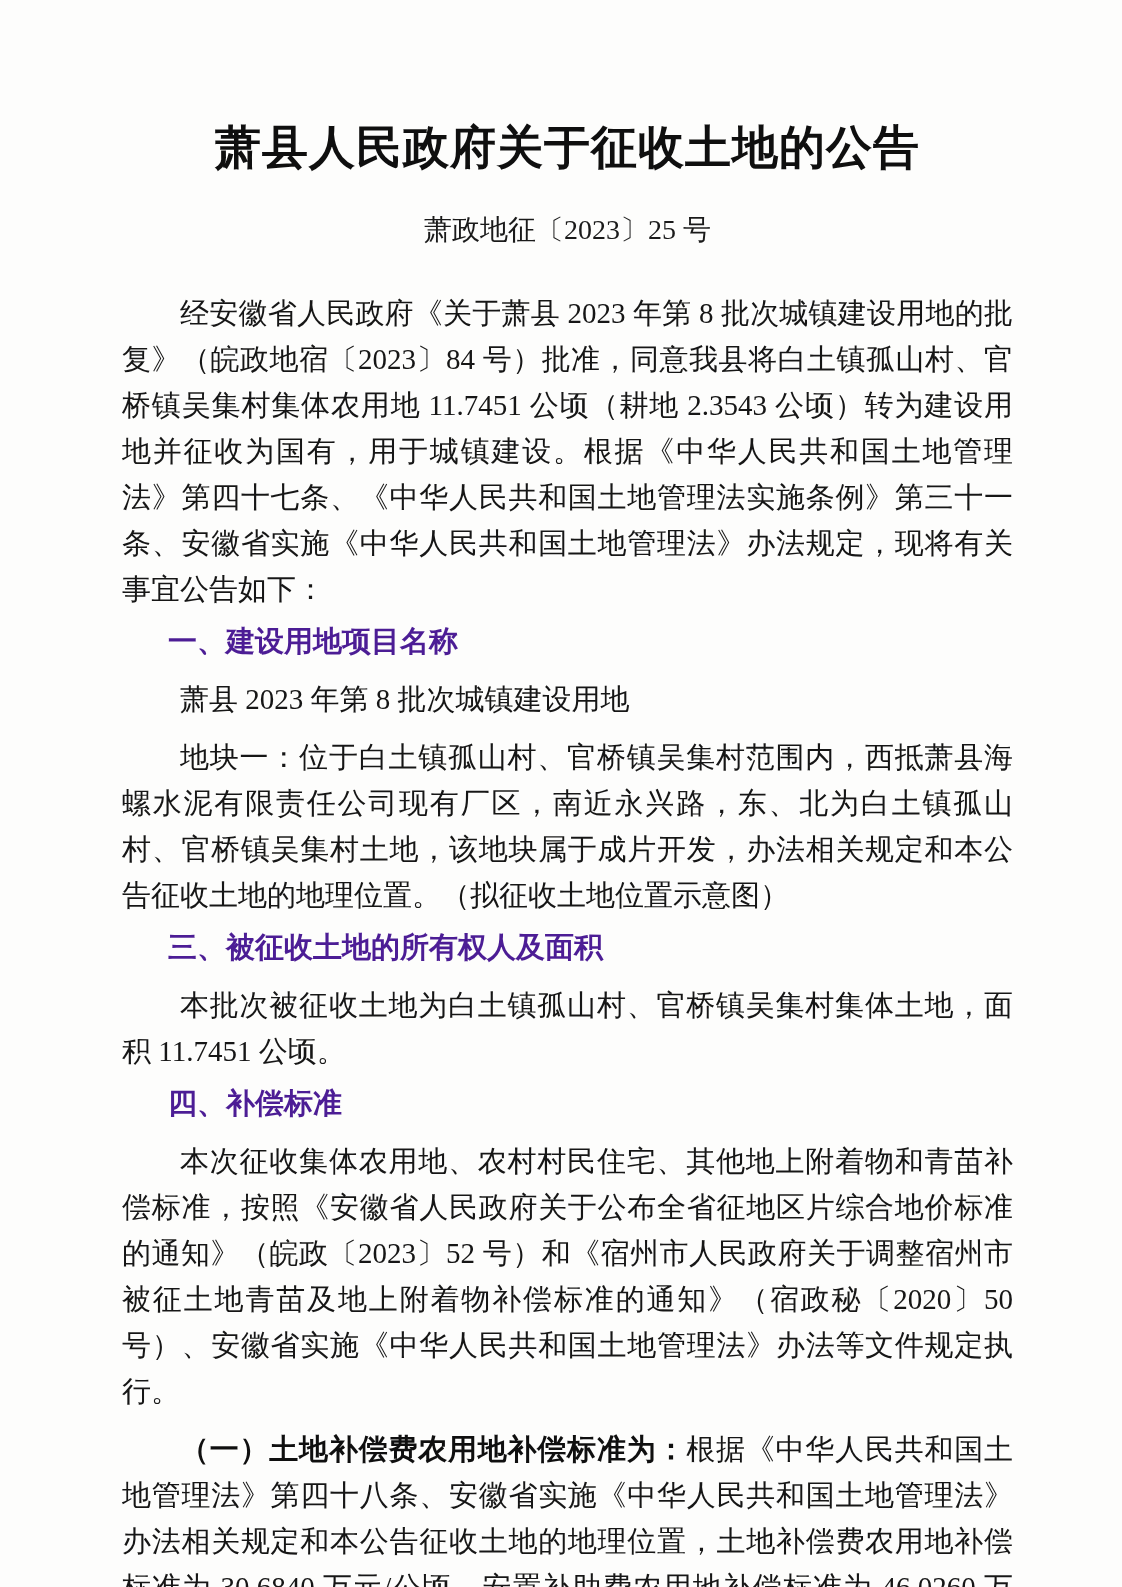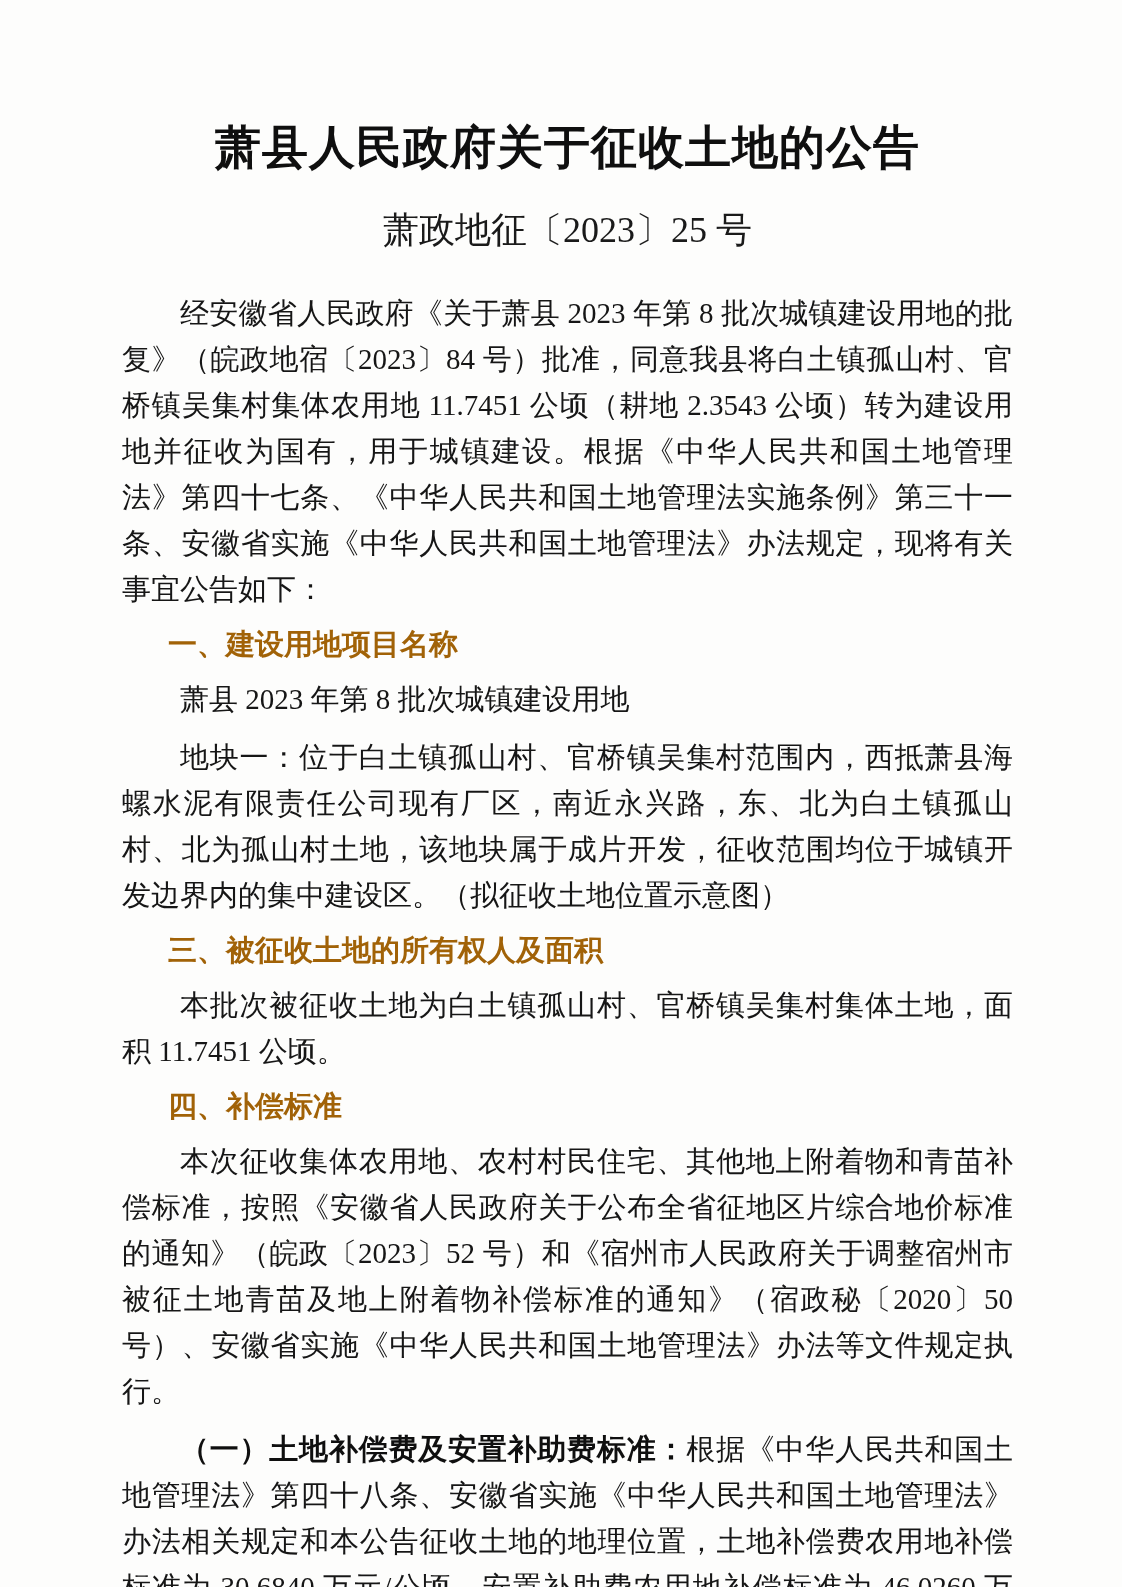--- a/index.html
+++ b/index.html
@@ -21,42 +21,42 @@
     font-size: 46px;
     line-height: 58px;
     font-weight: 700;
     letter-spacing: 1px;
     font-family: "Liberation Sans", "DejaVu Sans", sans-serif;
     color: #0f0f0f;
   }
   .docnum {
     margin-top: 38px;
     text-align: center;
-    font-size: 36px;
+    font-size: 28px;
     line-height: 32px;
     color: #1a1a1a;
   }
   .content { margin-top: 44px; }
   .para {
     margin: 12px;
     font-size: 29px;
     line-height: 46px;
     text-align: justify;
     text-justify: inter-character;
     text-indent: 2em;
     color: #161616;
   }
   .heading {
     margin: 0;
     font-size: 29px;
     line-height: 40px;
     font-weight: 700;
     text-indent: 2em;
-    font-family: Liberation Sans, sans-serif;
-    color: #a16207;
+    font-family: Liberation Mono, monospace;
+    color: #4c1d95;
   }
   .lead {
     font-weight: 700;
     color: #0f0f0f;
   }
 </style>
 </head>
 <body>
 
 <div class="page">
@@ -67,27 +67,27 @@
 
   <div class="content">
 
     <p class="para">经安徽省人民政府《关于萧县 2023 年第 8 批次城镇建设用地的批复》（皖政地宿〔2023〕84 号）批准，同意我县将白土镇孤山村、官桥镇吴集村集体农用地 11.7451 公顷（耕地 2.3543 公顷）转为建设用地并征收为国有，用于城镇建设。根据《中华人民共和国土地管理法》第四十七条、《中华人民共和国土地管理法实施条例》第三十一条、安徽省实施《中华人民共和国土地管理法》办法规定，现将有关事宜公告如下：</p>
 
     <p class="heading">一、建设用地项目名称</p>
 
     <p class="para">萧县 2023 年第 8 批次城镇建设用地</p>
 
 
-    <p class="para">地块一：位于白土镇孤山村、官桥镇吴集村范围内，西抵萧县海螺水泥有限责任公司现有厂区，南近永兴路，东、北为白土镇孤山村、北为孤山村土地，该地块属于成片开发，征收范围均位于城镇开发边界内的集中建设区。（拟征收土地位置示意图）</p>
+    <p class="para">地块一：位于白土镇孤山村、官桥镇吴集村范围内，西抵萧县海螺水泥有限责任公司现有厂区，南近永兴路，东、北为白土镇孤山村、官桥镇吴集村土地，该地块属于成片开发，办法相关规定和本公告征收土地的地理位置。（拟征收土地位置示意图）</p>
 
 
     <p class="heading">三、被征收土地的所有权人及面积</p>
 
     <p class="para">本批次被征收土地为白土镇孤山村、官桥镇吴集村集体土地，面积 11.7451 公顷。</p>
 
     <p class="heading">四、补偿标准</p>
 
     <p class="para">本次征收集体农用地、农村村民住宅、其他地上附着物和青苗补偿标准，按照《安徽省人民政府关于公布全省征地区片综合地价标准的通知》（皖政〔2023〕52 号）和《宿州市人民政府关于调整宿州市被征土地青苗及地上附着物补偿标准的通知》（宿政秘〔2020〕50 号）、安徽省实施《中华人民共和国土地管理法》办法等文件规定执行。</p>
 
-    <p class="para"><span class="lead">（一）土地补偿费及安置补助费标准：</span><span>根据《中华人民共和国土地管理法》第四十八条、安徽省实施《中华人民共和国土地管理法》办法相关规定和本公告征收土地的地理位置，土地补偿费农用地补偿标准为 30.6840 万元/公顷，安置补助费农用地补偿标准为 46.0260 万元/公顷。</span></p>
+    <p class="para"><span class="lead">（一）土地补偿费农用地补偿标准为：</span><span>根据《中华人民共和国土地管理法》第四十八条、安徽省实施《中华人民共和国土地管理法》办法相关规定和本公告征收土地的地理位置，土地补偿费农用地补偿标准为 30.6840 万元/公顷，安置补助费农用地补偿标准为 46.0260 万元/公顷。</span></p>
 
   </div>
 </div>
 
 </body></html>

